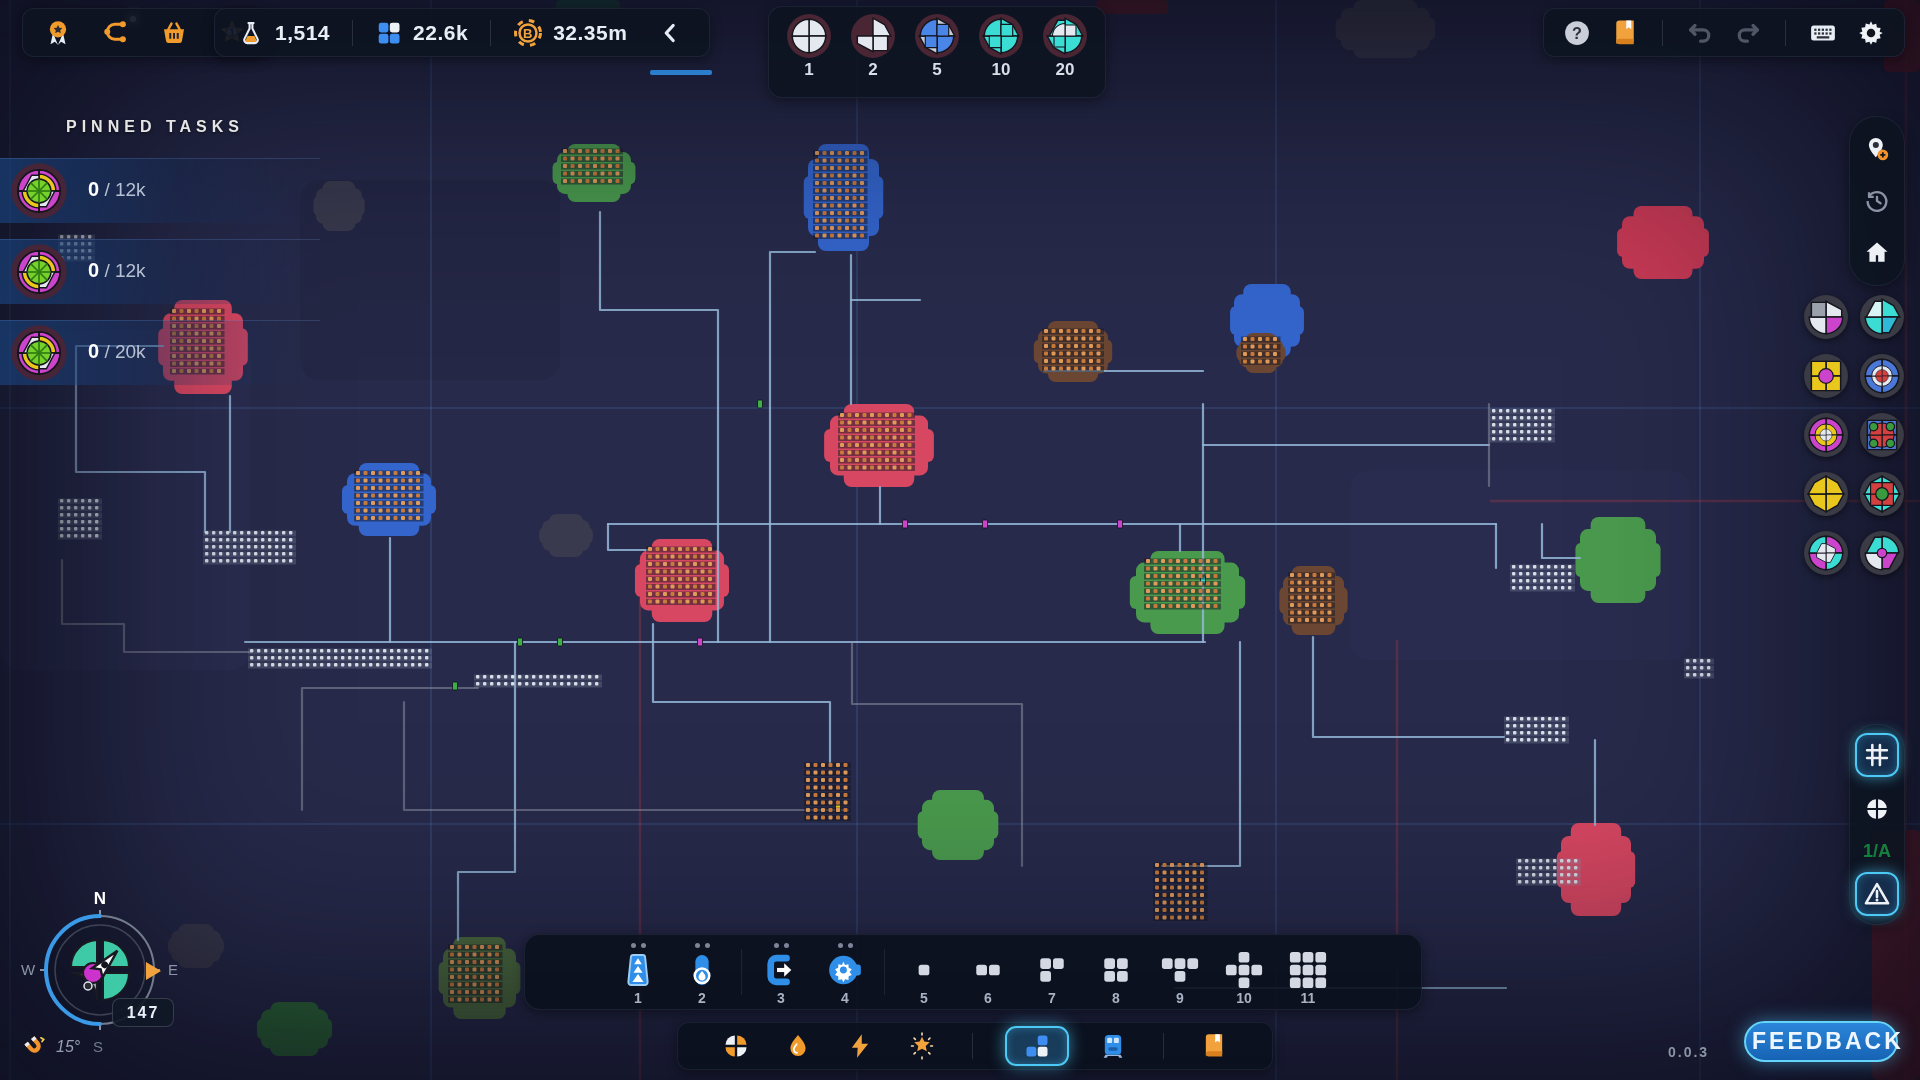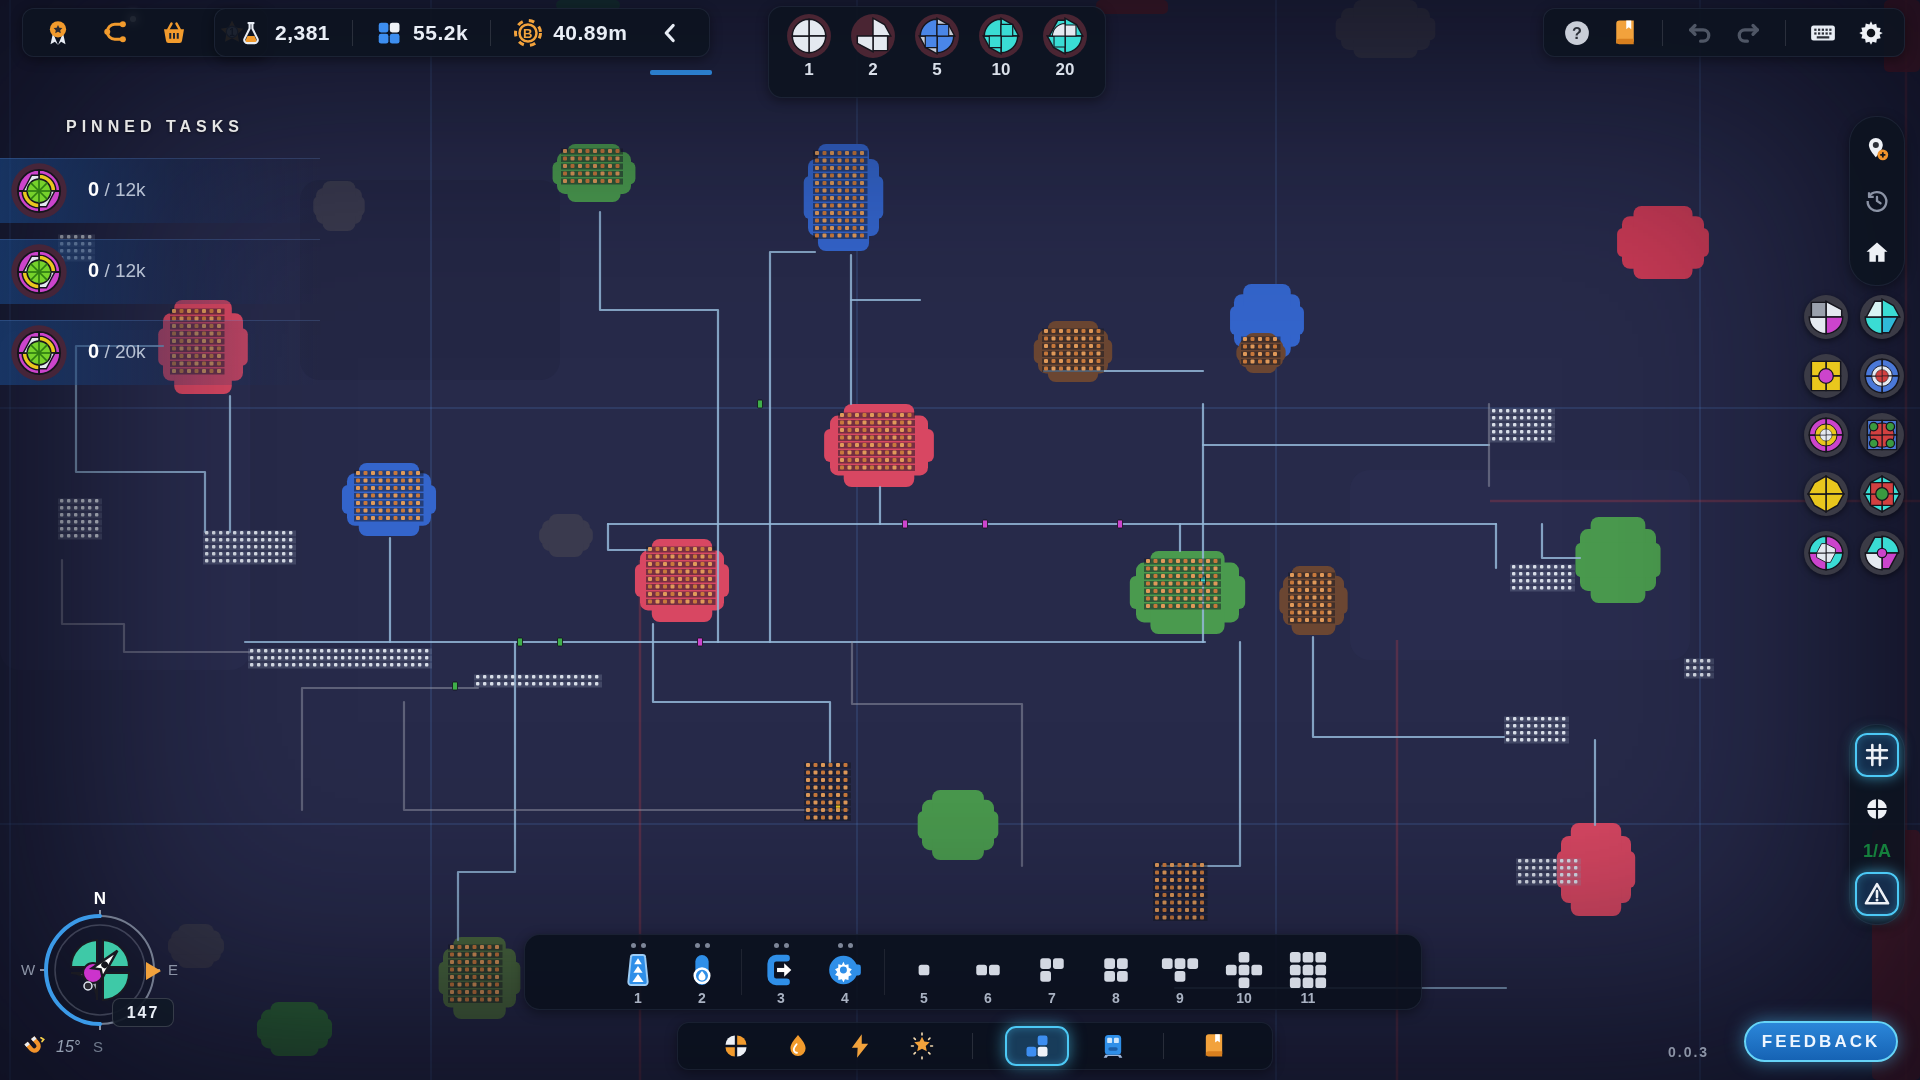--- a/index.html
+++ b/index.html
@@ -54,21 +54,21 @@
   #catbar{left:677px;top:1022px;width:566px;height:46px;border-radius:12px;background:rgba(10,16,28,0.88);justify-content:center;gap:26px;padding:0 14px;}
   .cat{width:36px;height:36px;border:none;background:none;padding:0;display:flex;align-items:center;justify-content:center;cursor:pointer;}
   .cat svg{width:28px;height:28px;}
   .cat.sel{width:64px;height:40px;border-radius:11px;background:rgba(45,125,180,0.40);border:2px solid #4cc9f5;box-shadow:0 0 16px rgba(76,201,245,0.6), inset 0 0 8px rgba(76,201,245,0.35);}
   
   #compass{position:absolute;left:8px;top:880px;width:190px;height:200px;cursor:pointer;}
   #compass-heading{position:absolute;left:104px;top:118px;width:60px;height:27px;background:rgba(16,24,38,0.92);border:1px solid rgba(255,255,255,0.16);border-radius:8px;color:#e9eef6;font-size:16px;font-weight:bold;letter-spacing:2px;display:flex;align-items:center;justify-content:center;}
   #compass-angle{position:absolute;left:48px;top:158px;color:#95a0b2;font-size:16px;font-style:italic;}
   #magnet-btn{position:absolute;left:14px;top:154px;width:26px;height:26px;border:none;background:none;padding:0;cursor:pointer;}
   
-  #feedback-btn{position:absolute;left:1744px;top:1021px;width:154px;height:41px;border-radius:21px;background:linear-gradient(180deg,#2b86d9,#1663b4);border:2px solid #66d4f7;box-shadow:0 0 18px rgba(80,200,255,0.5);color:#eef6ff;font-size:17px;font-weight:bold;letter-spacing:3px;cursor:pointer;font-family:"Liberation Sans",sans-serif;}
+  #feedback-btn{position:absolute;left:1744px;top:1021px;width:154px;height:41px;border-radius:21px;background:linear-gradient(180deg,#2b86d9,#1663b4);border:2px solid #66d4f7;box-shadow:0 0 18px rgba(80,200,255,0.5);color:#eef6ff;font-size:23px;font-weight:bold;letter-spacing:3px;cursor:pointer;font-family:"Liberation Sans",sans-serif;}
   #version{position:absolute;left:1668px;top:1044px;color:#8b93a5;font-size:14px;font-weight:bold;letter-spacing:2px;}
   #deco-bar{position:absolute;left:650px;top:70px;width:62px;height:5px;background:#2f8fe8;border-radius:2px;opacity:0.85;}
   #sparkle{position:absolute;left:130px;top:16px;width:6px;height:6px;border-radius:50%;background:#fff;box-shadow:0 0 8px 2px rgba(255,255,255,0.8);}
 </style>
 </head>
 <body>
 
 <div id="stage">
   <div id="map-svg"><svg width="1920" height="1080" viewBox="0 0 1920 1080">
         <rect width="1920" height="1080" fill="#272a4a"></rect>
@@ -1559,44 +1559,44 @@
     </div>
 
   <div id="panel-resources" class="panel">
     <div class="res">
       <span class="ic" style="width:28px;height:28px">
           <svg viewBox="0 0 24 24">
             <path d="M9 14.5h6l1.8 4a1.5 1.5 0 0 1-1.4 2.1H8.6a1.5 1.5 0 0 1-1.4-2.1z" fill="#f29b2d"></path>
             <path d="M9.8 3.5h4.4M10.8 4v4.2L6.4 17a2.7 2.7 0 0 0 2.5 3.7h6.2a2.7 2.7 0 0 0 2.5-3.7L13.2 8.2V4" fill="none" stroke="#e8edf5" stroke-width="1.8" stroke-linecap="round"></path>
           </svg>
         </span>
-      <span>2,381</span>
+      <span>1,514</span>
     </div>
     <div class="vdiv"></div>
     <div class="res">
       <span class="ic" style="width:28px;height:28px">
           <svg viewBox="0 0 24 24">
             <rect x="3.2" y="3.2" width="8.3" height="8.3" rx="2" fill="#3d8ef0"></rect>
             <rect x="12.7" y="3.2" width="8.3" height="8.3" rx="2" fill="#eef1f6"></rect>
             <rect x="3.2" y="12.7" width="8.3" height="8.3" rx="2" fill="#3d8ef0"></rect>
             <rect x="12.7" y="12.7" width="8.3" height="8.3" rx="2" fill="#3d8ef0"></rect>
           </svg>
         </span>
-      <span>55.2k</span>
+      <span>22.6k</span>
     </div>
     <div class="vdiv"></div>
     <div class="res">
       <span class="ic" style="width:30px;height:30px">
           <svg viewBox="0 0 24 24">
             <circle cx="12" cy="12" r="6.8" fill="none" stroke="#f2a23c" stroke-width="2"></circle>
             <circle cx="12" cy="12" r="10" fill="none" stroke="#f2a23c" stroke-width="2.4" stroke-dasharray="4.5 5"></circle>
             <text x="12" y="15.8" text-anchor="middle" font-size="10.5" font-weight="bold" fill="#f2a23c">B</text>
           </svg>
         </span>
-      <span>40.89m</span>
+      <span>32.35m</span>
     </div>
     <button class="ibtn" style="margin-left:10px">
         <svg viewBox="0 0 24 24">
           <path d="M14.5 6 9 12l5.5 6" fill="none" stroke="#e8edf5" stroke-width="2.6" stroke-linecap="round" stroke-linejoin="round"></path>
         </svg>
       </button>
   </div>
 
   <div id="panel-pins" class="panel">
       <button class="pin">

